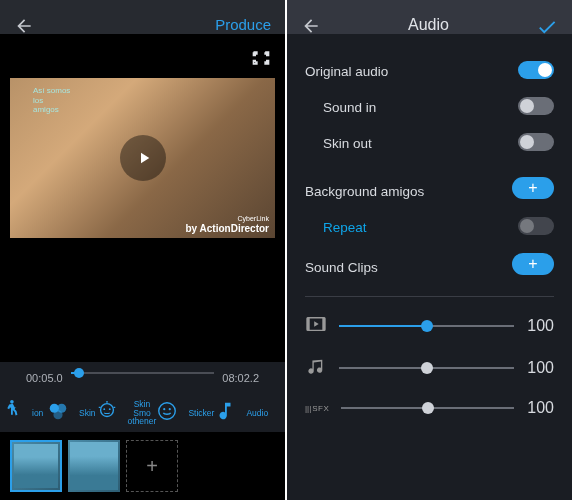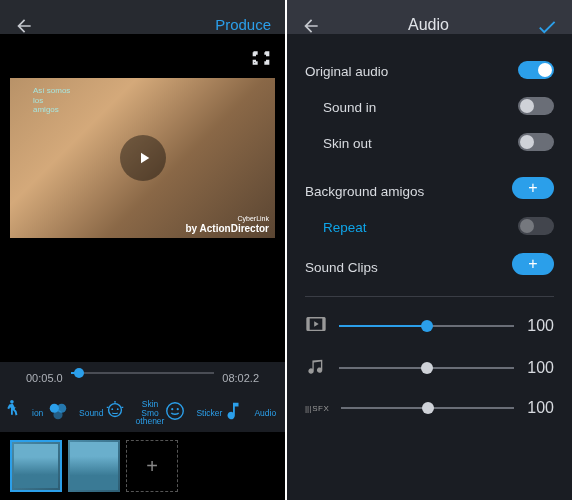--- a/index.html
+++ b/index.html
@@ -104,21 +104,21 @@
             <path d="M13 4a2 2 0 100-4 2 2 0 000 4m5 5l-2-1-2-4-4 1-2 4 2 1 1-2 1 1v7h2v-5l2 2 1 4 2-1-1-4-2-2 1-2z"></path>
           </svg></span>
       <span class="tool-label">ion</span>
     </div>
     <div class="tool">
       <span class="tool-icon"><svg viewBox="0 0 24 24">
             <circle cx="8" cy="9" r="5"></circle>
             <circle cx="16" cy="9" r="5" opacity=".7"></circle>
             <circle cx="12" cy="16" r="5" opacity=".5"></circle>
           </svg></span>
-      <span class="tool-label">Sound</span>
+      <span class="tool-label">Skin</span>
     </div>
     <div class="tool">
       <span class="tool-icon"><svg viewBox="0 0 24 24">
             <circle cx="12" cy="11" r="7" fill="none" stroke="#2b9fea" stroke-width="1.5"></circle>
             <circle cx="9" cy="10" r="1"></circle>
             <circle cx="15" cy="10" r="1"></circle>
             <path d="M9 14c1 1 5 1 6 0" fill="none" stroke="#2b9fea" stroke-width="1.2"></path>
             <path d="M12 3v-2m-7 7h-2m18 0h-2" stroke="#2b9fea" stroke-width="1.5"></path>
           </svg></span>
       <span class="tool-label" style="white-space:pre-line">Skin Smo

